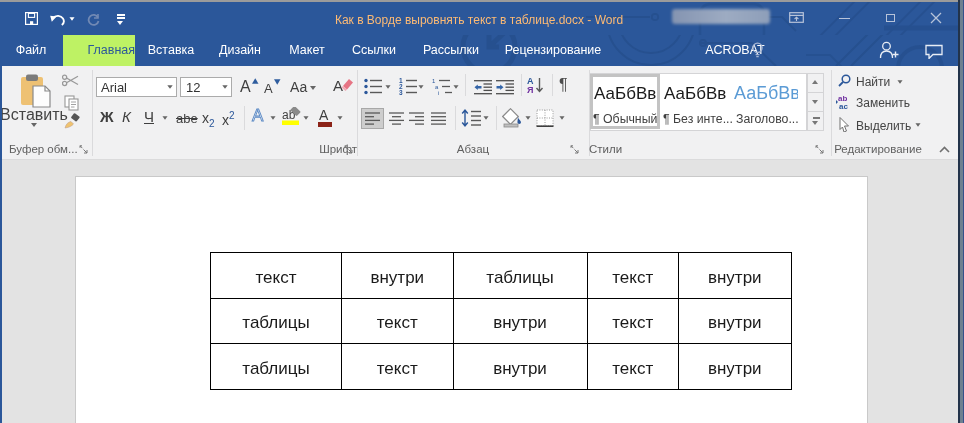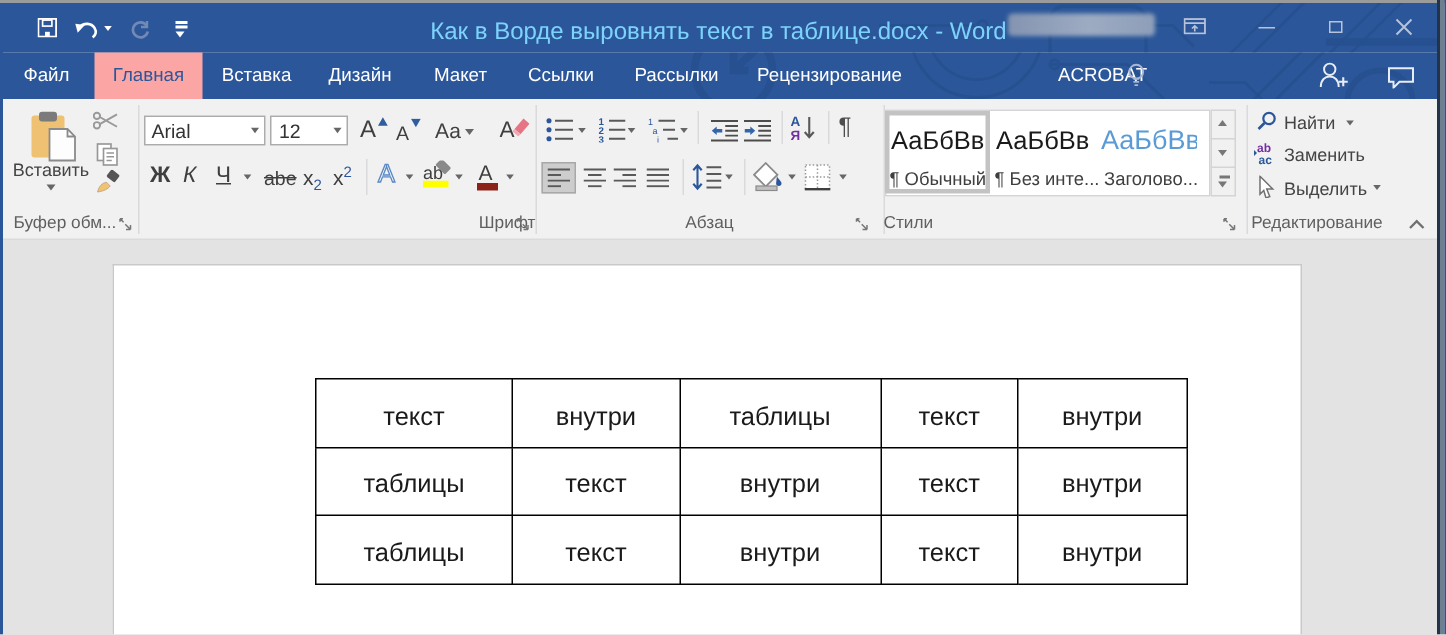--- a/index.html
+++ b/index.html
@@ -11,28 +11,28 @@
   #titlebar { left:0; top:2px; width:958px; height:33px; background:#2b579a; overflow:hidden; }
   #tabrow { left:0; top:35px; width:958px; height:31px; background:#2b579a; overflow:hidden; }
   #ribbon { left:0; top:66px; width:958px; height:94px; background:#f1f1f2; border-bottom:1px solid #dbdbdc; }
   #docarea { left:0; top:161px; width:958px; height:262px; background:#e3e3e3; }
   #leftborder { left:0; top:2px; width:2px; height:421px; background:#2b579a; }
   
   #edge1 { left:957.5px; top:0; width:2px; height:423px; background:#22334a; }
   #edge2 { left:959.5px; top:0; width:3px; height:423px; background:#6e8090; }
   #edge3 { left:962.5px; top:0; width:1.5px; height:423px; background:#35508a; }
   
-  .ttxt { color:#7dd3fc; font-size:16px; }
+  .ttxt { color:#fdba74; font-size:12px; }
   #title { left:0; top:11px; width:958px; text-align:center; }
   #blur { left:672px; top:7px; width:98px; height:15px; border-radius:3px;
           background:linear-gradient(90deg,#8494b1,#9dabc2 55%,#8d9eb9); filter:blur(1.5px); }
   
   .tab { color:#ffffff; font-size:12.5px; line-height:31px; width:120px; text-align:center; }
-  #activetab { left:63px; top:35px; width:72px; height:31px; background:#fca5a5; color:#2b579a;
-               font-size:12.5px; line-height:31px; text-align:center; }
+  #activetab { left:63px; top:35px; width:72px; height:31px; background:#bef264; color:#2b579a;
+               font-size:12.5px; line-height:31px; text-align:right; }
   
   .sep { width:1px; background:#dadadc; top:70px; height:86px; }
   .glabel { color:#606060; font-size:11.5px; top:143px; height:13px; line-height:13px; }
   .btxt { color:#444; }
   .combo { background:#fff; border:1px solid #ababab; height:20px; font-size:13px; color:#333; }
   .dd { width:0; height:0; border-left:3.5px solid transparent; border-right:3.5px solid transparent;
         border-top:4px solid #666; }
   
   #page { left:75px; top:176px; width:793px; height:247px; background:#fff; border:1px solid #c9c9c9; border-bottom:none; }
   table { border-collapse:collapse; position:absolute; left:134px; top:75px; table-layout:fixed; }
@@ -141,21 +141,21 @@
   <div class="abs sep" style="left:357px"></div>
   <div class="abs sep" style="left:589px"></div>
   <div class="abs sep" style="left:831px"></div>
 
   <svg class="abs" style="left:20px;top:74px" width="32" height="34" viewBox="0 0 32 34">
     <rect x="1" y="3" width="22" height="28" rx="2" fill="#eec173"></rect>
     <rect x="6" y="0.5" width="12" height="6.5" rx="2" fill="#7b7b7b"></rect>
     <path d="M13 12 h12 l5 5 v16 h-17 z" fill="#fdfdfd" stroke="#8a8a8a" stroke-width="1.2"></path>
     <path d="M25 12 v5 h5" fill="none" stroke="#8a8a8a" stroke-width="1.2"></path>
   </svg>
-  <div class="abs btxt" style="left:0;top:106px;width:68px;text-align:center;font-size:12px">Вставить</div>
+  <div class="abs btxt" style="left:0;top:106px;width:68px;text-align:center;font-size:16px">Вставить</div>
   <div class="abs dd" style="left:31px;top:123px"></div>
 
   <svg class="abs" style="left:62px;top:72px" width="17" height="15" viewBox="0 0 17 15">
     <g stroke="#999999" stroke-width="1.3" fill="none">
       <circle cx="2.6" cy="5.2" r="2.1"></circle>
       <circle cx="2.6" cy="11.5" r="2.1"></circle>
       <path d="M4.5 6 L16 12.5 M4.5 10.7 L16 4.2"></path>
     </g>
   </svg>
 

